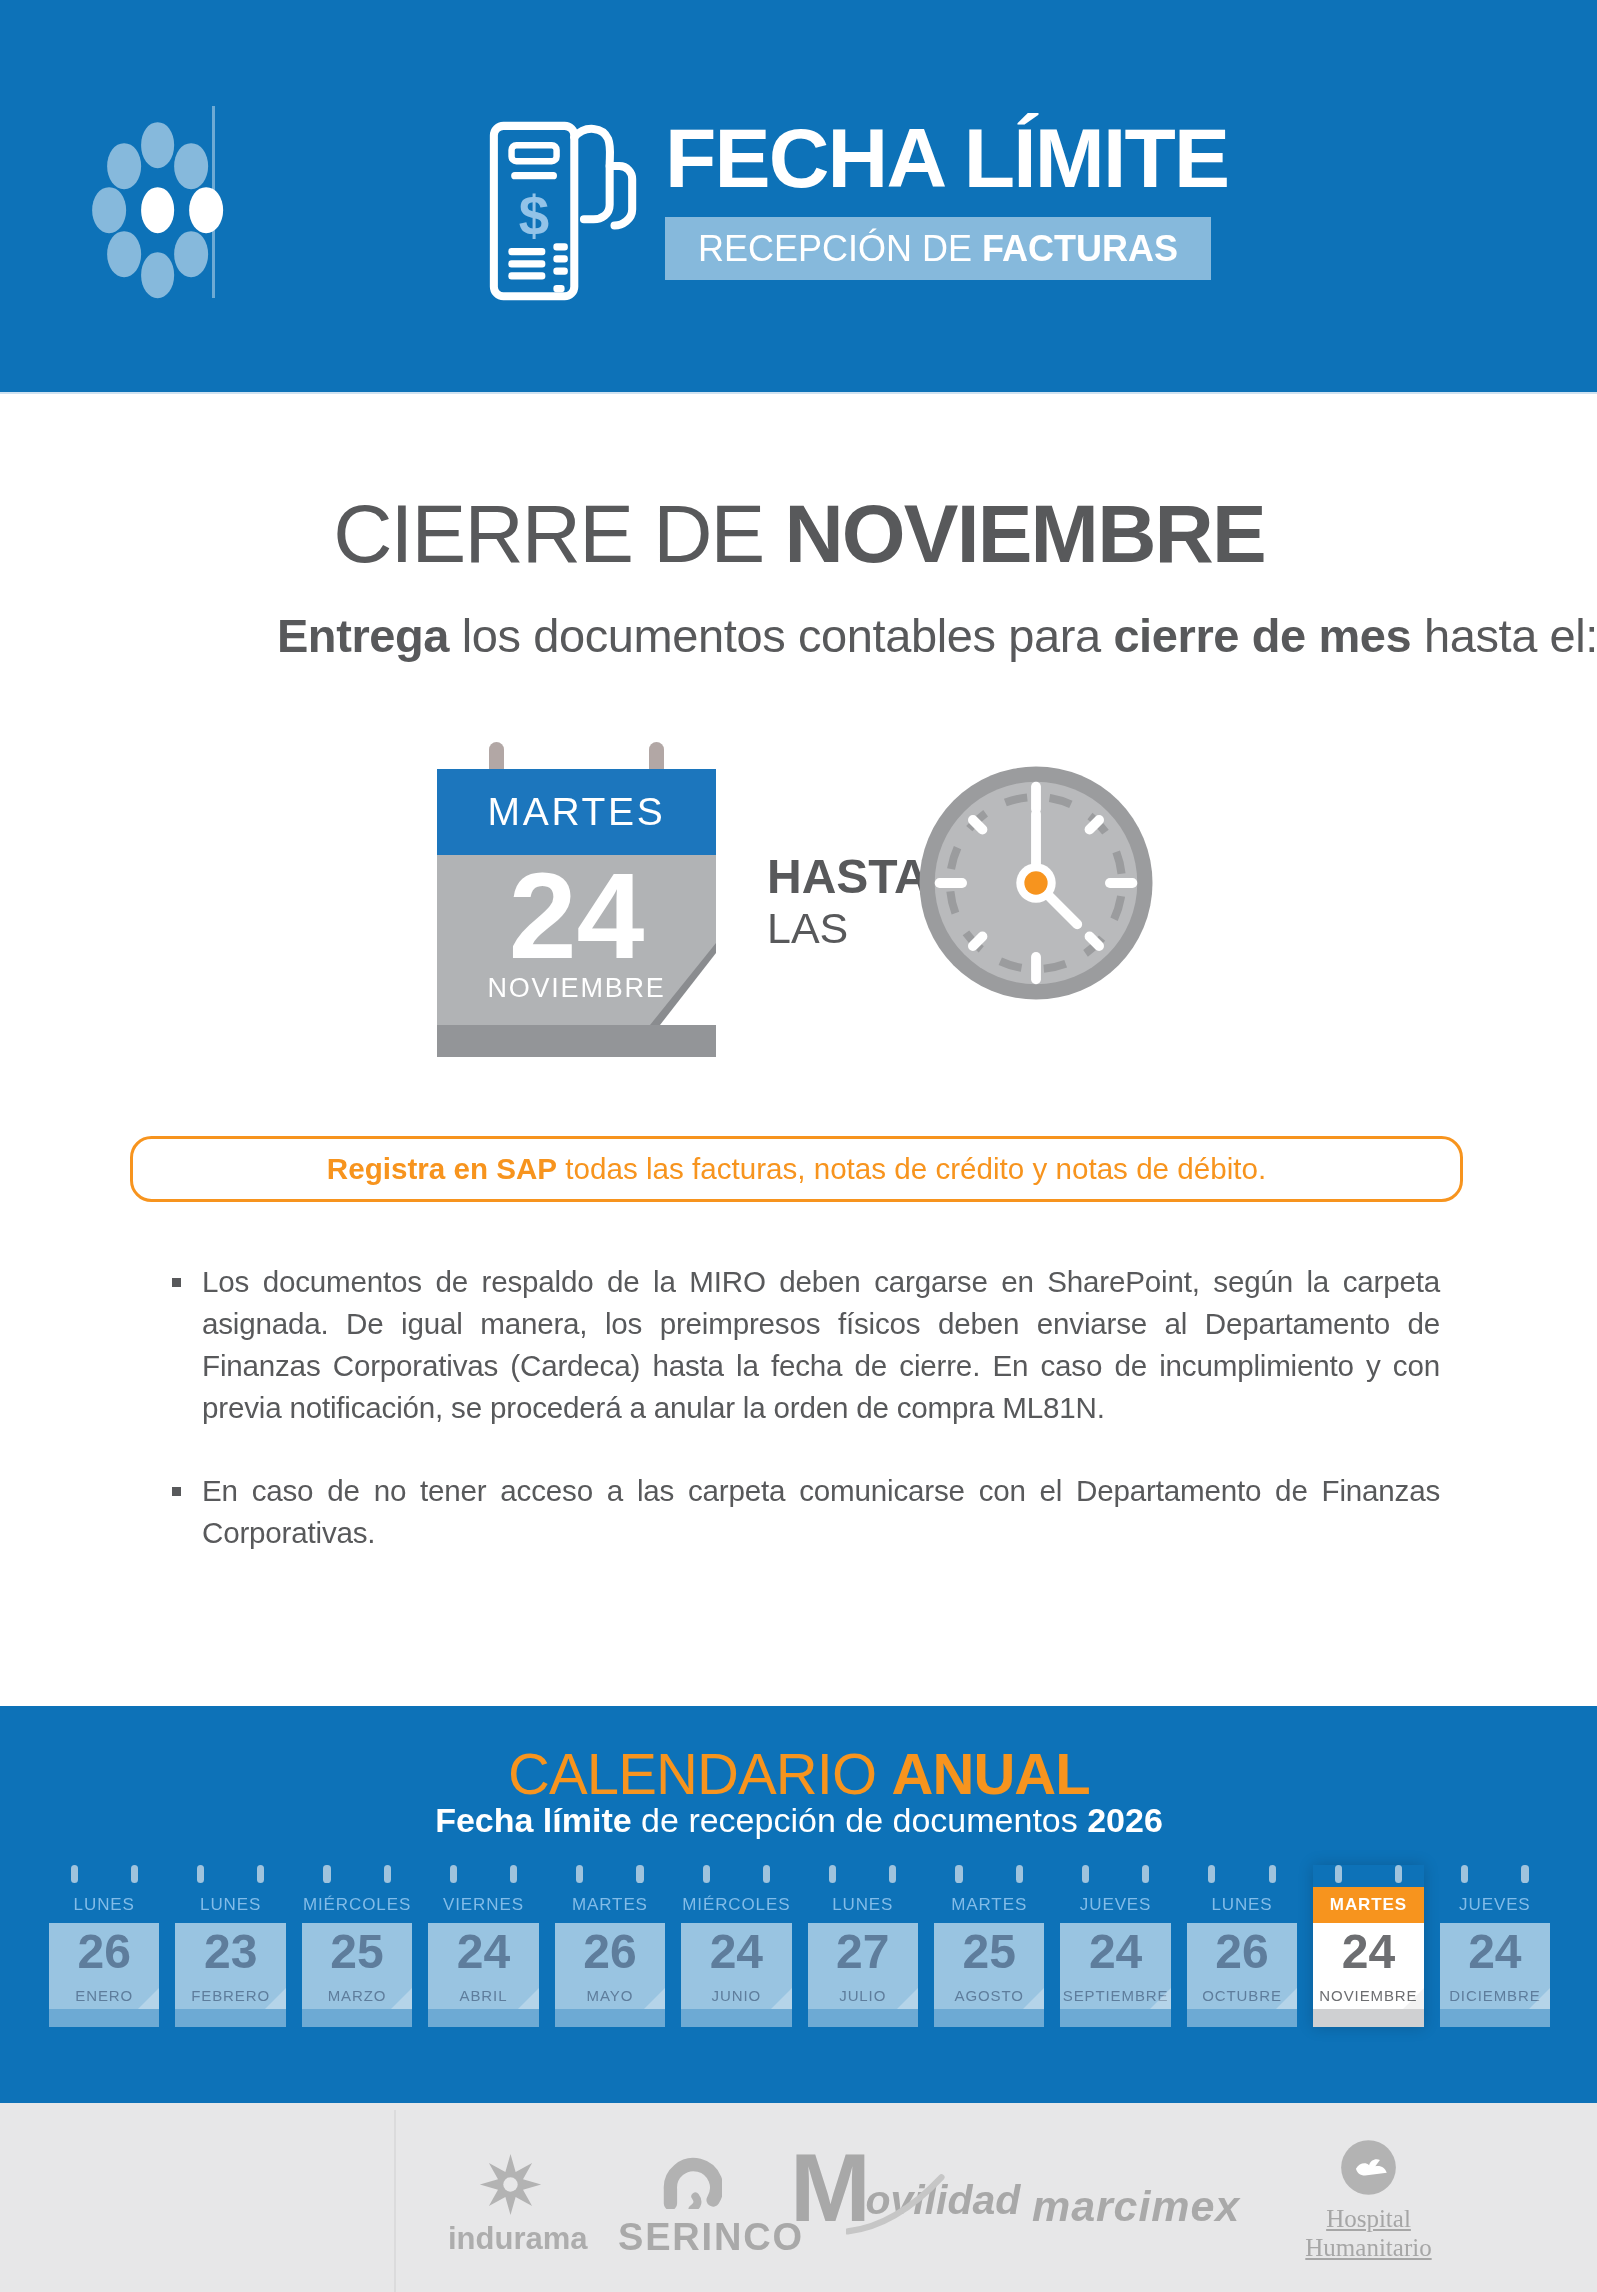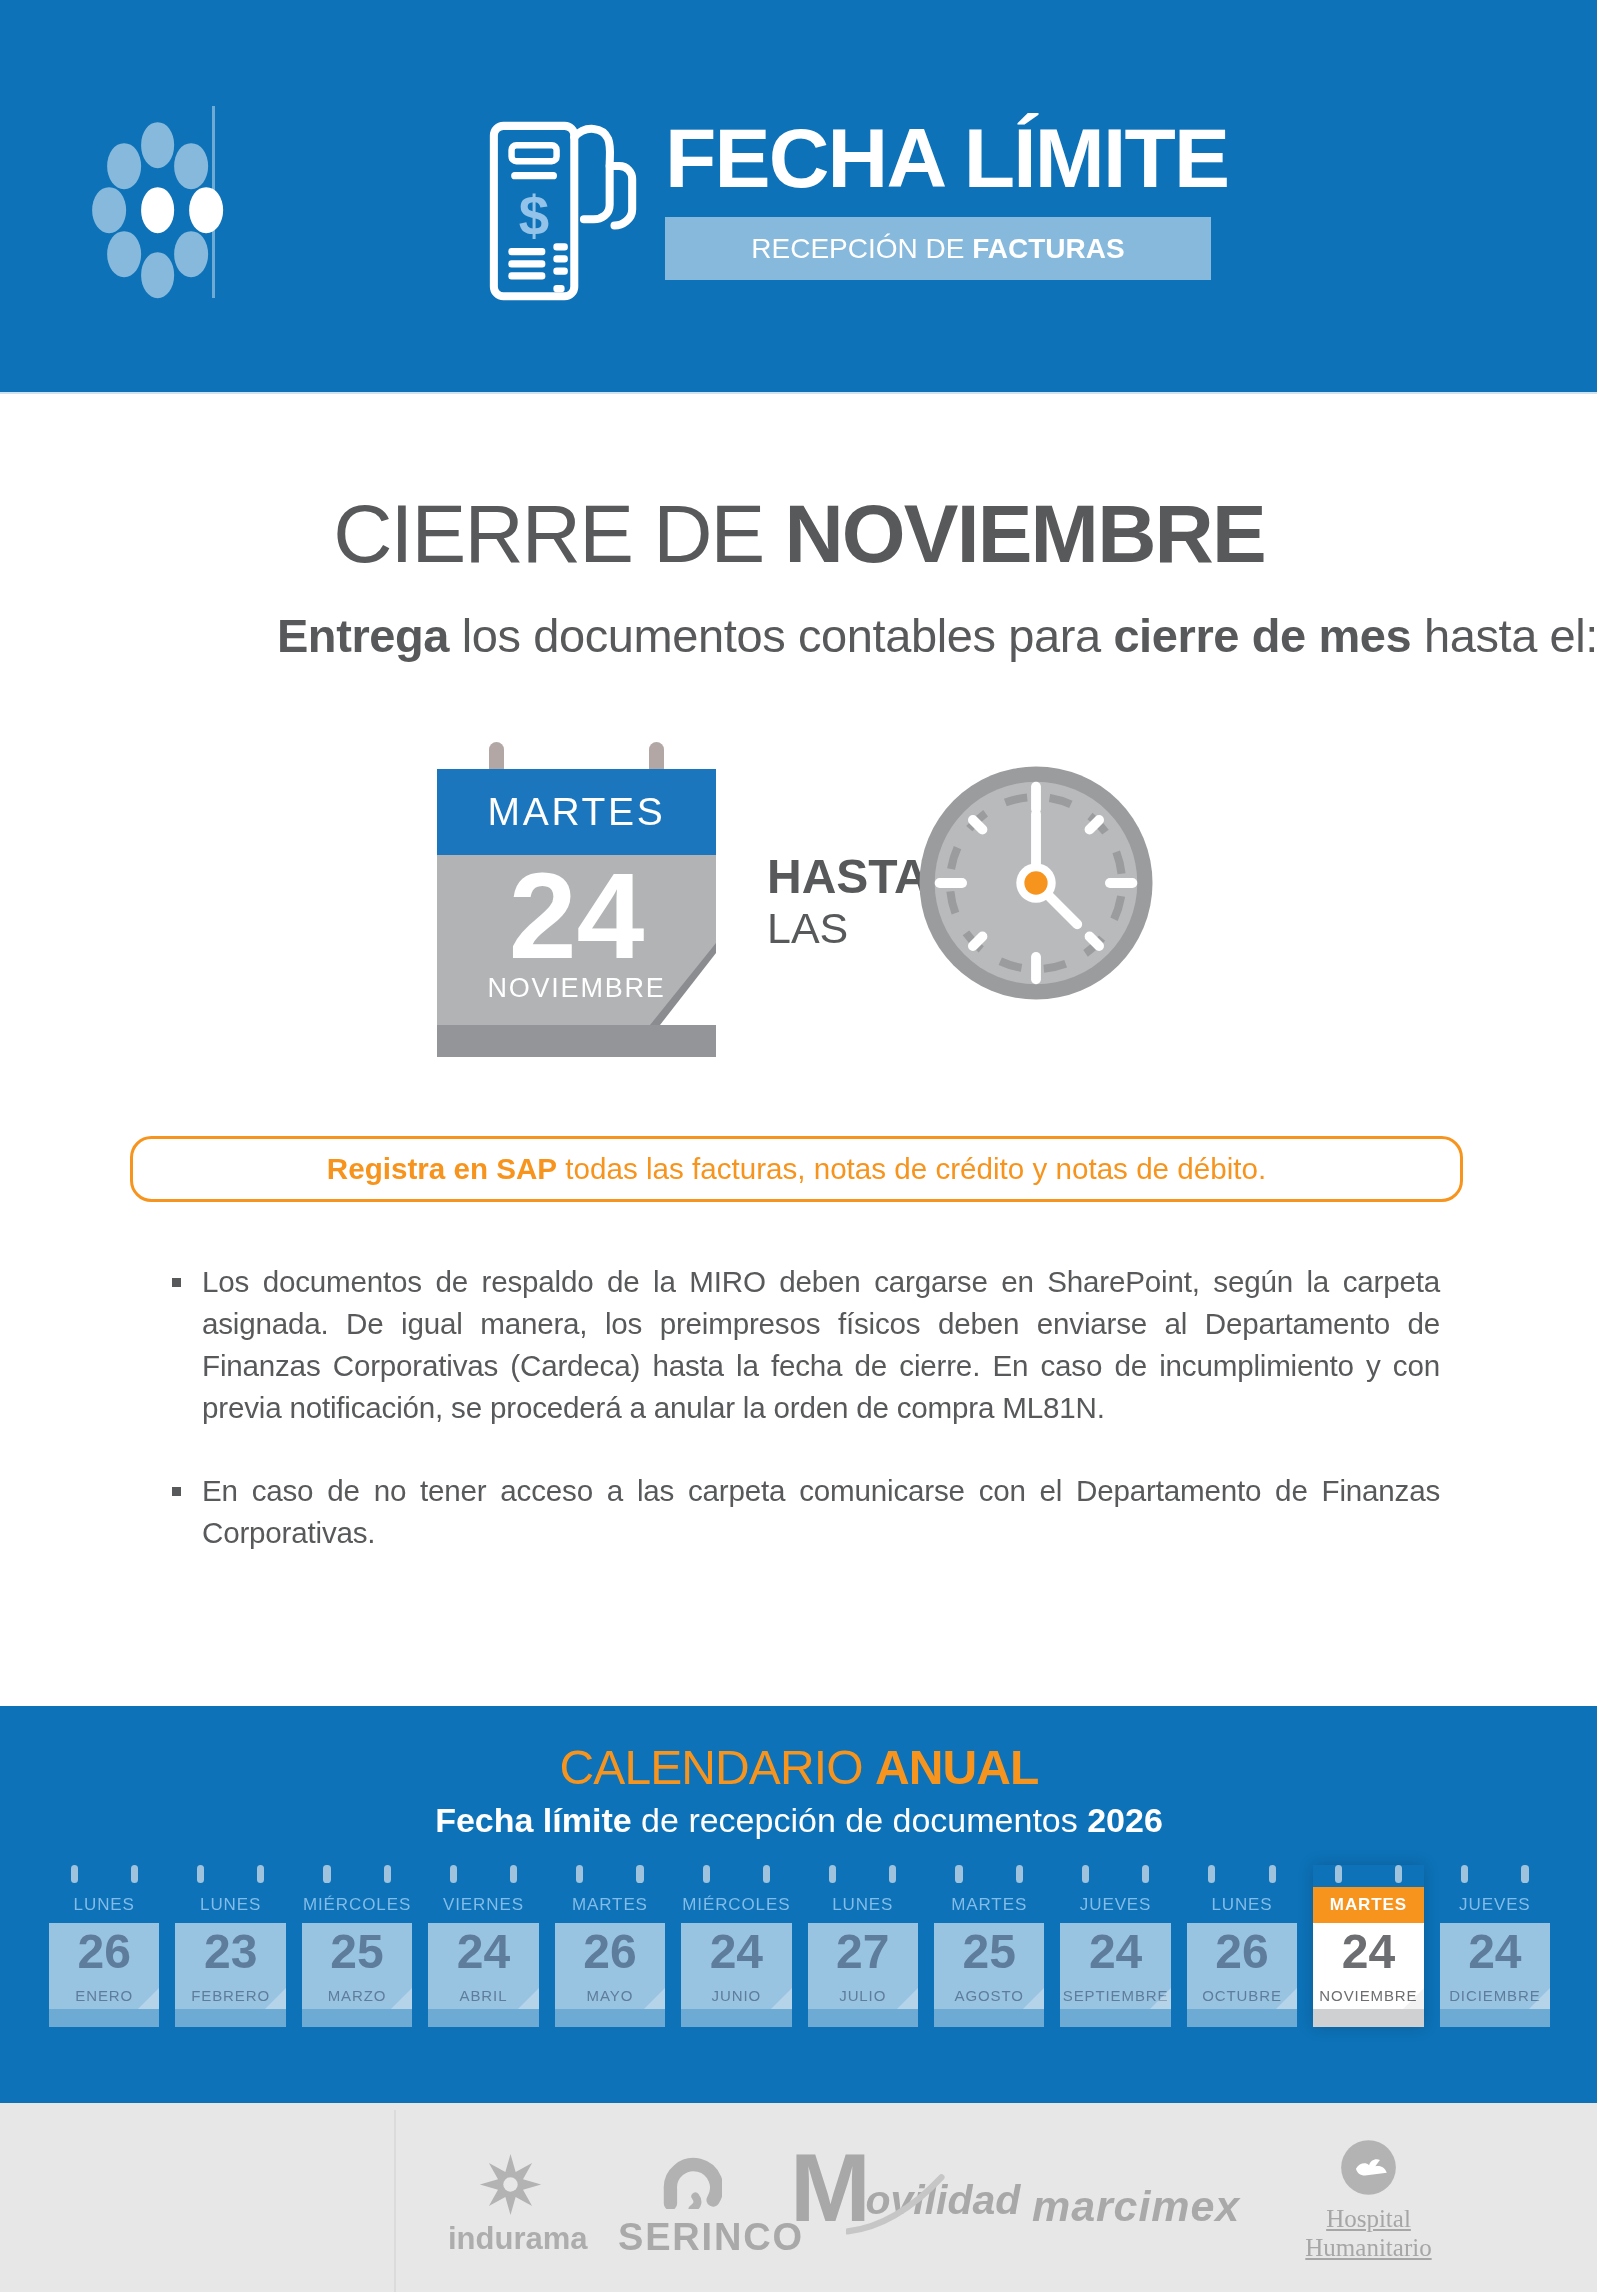--- a/index.html
+++ b/index.html
@@ -9,21 +9,21 @@
 
   
   .banner { position:absolute; left:0; top:0; width:1598px; height:394px;
             background:#0d72b8; border-bottom:2.7px solid #cfe2f1; }
   .v-div { position:absolute; left:212px; top:106px; width:2.7px; height:192px;
            background:rgba(255,255,255,0.4); }
   .banner-title { position:absolute; left:665px; top:116px; font-size:84px; font-weight:bold;
                   color:#fff; letter-spacing:-1.8px; line-height:1; white-space:nowrap; }
   .banner-band { position:absolute; left:665px; top:217px; width:546px; height:63px;
                  background:rgba(255,255,255,0.5); display:flex; align-items:center;
-                 justify-content:center; color:#fff; font-size:28px; letter-spacing:0;
+                 justify-content:center; color:#fff; font-size:36px; letter-spacing:0;
                  white-space:pre; }
   .banner-band b { font-weight:bold; }
 
   
   .dots { position:relative; }
   .dots span { position:absolute; border-radius:50%; background:var(--dot);
                width:27%; height:26%; transform:translate(-50%,-50%); }
   .dots span:nth-child(1) { left:50%; top:50%; background:var(--dot-accent); }
   .dots span:nth-child(2) { left:50%; top:13%; }
   .dots span:nth-child(3) { left:77%; top:25%; }
@@ -80,21 +80,21 @@
   .sap-box b { font-weight:bold; }
 
   .rules { position:absolute; left:202px; top:864px; width:1238px; list-style:none; }
   .rules li { position:relative; font-size:29.6px; color:#58595b; line-height:42px;
               text-align:justify; margin-bottom:41px; letter-spacing:-0.2px; }
   .rules li::before { content:""; position:absolute; left:-29.6px; top:17px; width:9px; height:9px;
                       background:#58595b; }
 
   
   .annual-sec { position:absolute; left:0; top:1706px; width:1598px; height:397px; background:#0d72b8; }
-  .h3 { position:absolute; left:0; top:34px; width:100%; text-align:center; font-size:48px;
+  .h3 { position:absolute; left:0; top:34px; width:100%; text-align:center; font-size:58px;
         color:#f7941e; font-weight:normal; letter-spacing:-0.9px; white-space:pre; }
   .h3 b { font-weight:bold; }
   .annual-sub { position:absolute; left:0; top:95px; width:100%; text-align:center;
                 font-size:34px; color:#fff; white-space:pre; }
   .annual-sub b { font-weight:bold; }
 
   .mstrip { position:absolute; left:49px; right:48px; top:159px; display:flex; gap:16px; }
   .mcard { flex:1; position:relative; }
   .mpins { display:flex; justify-content:space-between; padding:0 21.5px; height:21.5px; }
   .mpin { width:7.2px; height:18px; border-radius:3.6px; background:#9fc3dd; }

